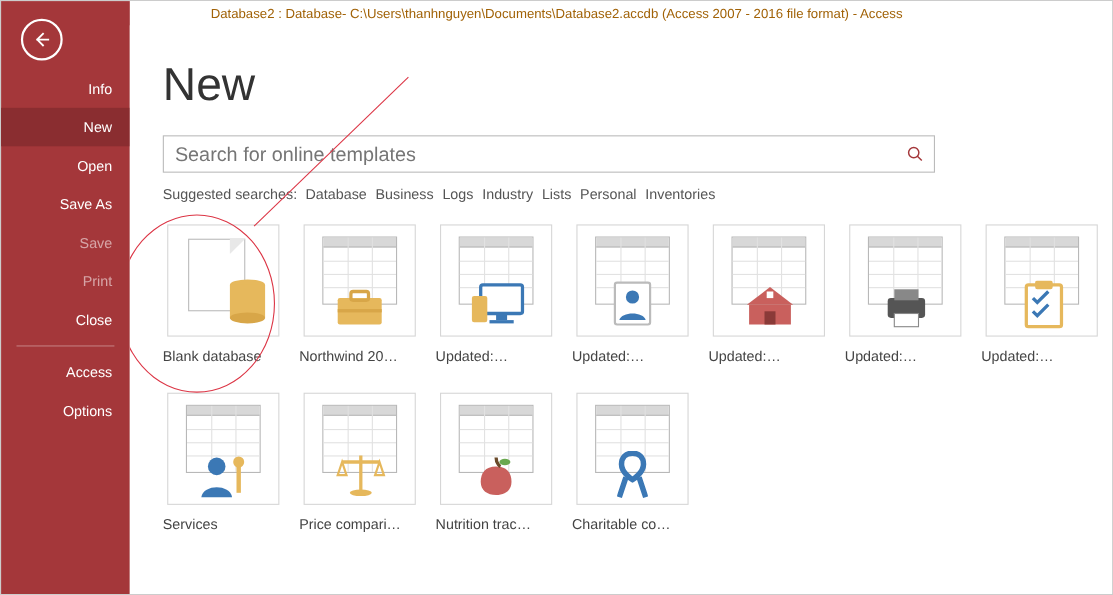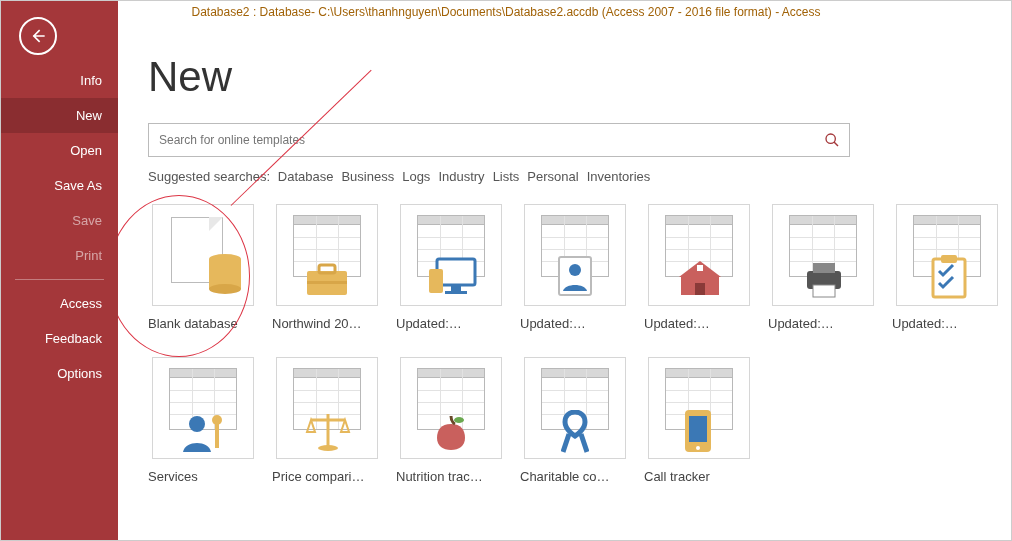--- a/index.html
+++ b/index.html
@@ -9,21 +9,21 @@
   .back-btn{width:34px;height:34px;border:2px solid #fff;border-radius:50%;margin:16px 0 8px 18px;display:flex;align-items:center;justify-content:center;cursor:pointer;}
   .back-btn svg{fill:none;stroke:#fff;stroke-width:2;}
   .nav{margin-top:2px;}
   .nav-item{padding:10px 16px;font-size:13px;color:#fff;cursor:pointer;text-align:right;}
   .nav-item.selected{background:#8a2d30;}
   .nav-item.disabled{color:rgba(255,255,255,0.55);cursor:default;}
   .nav-sep{height:1px;background:rgba(255,255,255,0.35);margin:6px 14px;}
   .main{position:absolute;left:117px;top:22px;right:0;bottom:0;padding:30px 30px 0 30px;background:#fff;overflow:hidden;box-sizing:border-box;}
   .page-title{font-size:42px;font-weight:300;color:#333;margin:0 0 22px 0;}
   .search-box{display:flex;border:1px solid #bbb;height:32px;align-items:center;max-width:700px;}
-  .search-box input{flex:1;border:none;outline:none;font-size:12px;padding:0 10px;color:#14532d;background:transparent;}
+  .search-box input{flex:1;border:none;outline:none;font-size:18px;padding:0 10px;color:#14532d;background:transparent;}
   .search-box .icon{width:34px;display:flex;align-items:center;justify-content:center;color:#a4373a;font-size:16px;cursor:pointer;}
   .suggest{margin:12px 0 20px 0;font-size:13px;color:#555;}
   .suggest span{margin-right:4px;}
   .suggest a{color:#555;text-decoration:none;margin-right:8px;cursor:pointer;}
   .grid{display:grid;grid-template-columns:repeat(7,110px);column-gap:14px;row-gap:26px;}
   .tpl{width:110px;cursor:pointer;}
   .tile{width:100px;height:100px;border:1px solid #d6d6d6;background:#fff;position:relative;margin:0 auto;}
   .tpl .label{margin-top:10px;font-size:13px;color:#444;white-space:nowrap;overflow:hidden;text-overflow:ellipsis;}
   
   .sheet{position:absolute;border:1px solid #b8b8b8;background:#fff;}
@@ -46,23 +46,23 @@
         <path d="M14 5l-7 7 7 7M6 12h14"></path>
       </svg>
     </div>
     <div class="nav" id="nav">
         <div class="nav-item">Info</div>
         <div class="nav-item selected">New</div>
         <div class="nav-item">Open</div>
         <div class="nav-item">Save As</div>
         <div class="nav-item disabled">Save</div>
         <div class="nav-item disabled">Print</div>
+        <div class="nav-item">Close</div>
         <div class="nav-sep"></div>
         <div class="nav-item">Access</div>
-        <div class="nav-item">Feedback</div>
         <div class="nav-item">Options</div>
       </div>
   </div>
 
   <div class="main">
     <h1 class="page-title">New</h1>
 
     <div class="search-box">
       <input type="text" placeholder="Search for online templates" style="">
       <div class="icon">
@@ -267,36 +267,18 @@
     <div class="col" style="left:33%"></div>
               <div class="col" style="left:66%"></div>
   </div>
             <svg style="position:absolute;left:36px;bottom:4px" width="28" height="44">
               <path d="M14 2c6 0 10 4 10 10 0 8-10 14-10 14S4 20 4 12c0-6 4-10 10-10z" fill="none" stroke="#3b78b5" stroke-width="5"></path>
               <path d="M8 24L2 42M20 24l6 18" stroke="#3b78b5" stroke-width="5"></path>
             </svg>
           </div>
                <div class="label">Charitable co…</div>
         </div>
-        <div class="tpl">
-          <div class="tile">
-            <div class="sheet" style="left:16px;top:10px;width:66px;height:60px;">
-    <div class="hdr"></div>
-    <div class="row" style="top:35%"></div>
-              <div class="row" style="top:55%"></div>
-              <div class="row" style="top:75%"></div>
-    <div class="col" style="left:33%"></div>
-              <div class="col" style="left:66%"></div>
-  </div>
-            <svg style="position:absolute;left:34px;bottom:4px" width="30" height="46">
-              <rect x="2" y="2" width="26" height="42" rx="4" fill="#e6b85c"></rect>
-              <rect x="6" y="8" width="18" height="26" fill="#3b78b5"></rect>
-              <circle cx="15" cy="40" r="2" fill="#fff"></circle>
-            </svg>
-          </div>
-               <div class="label">Call tracker</div>
-        </div>
       </div>
 
     <div class="ann-circle" style="left:-10px;top:172px;width:140px;height:160px;"></div>
     <div class="ann-line" style="left:113px;top:182px;width:195px;transform:rotate(-44deg);"></div>
   </div>
 </div>
 
 </body></html>

